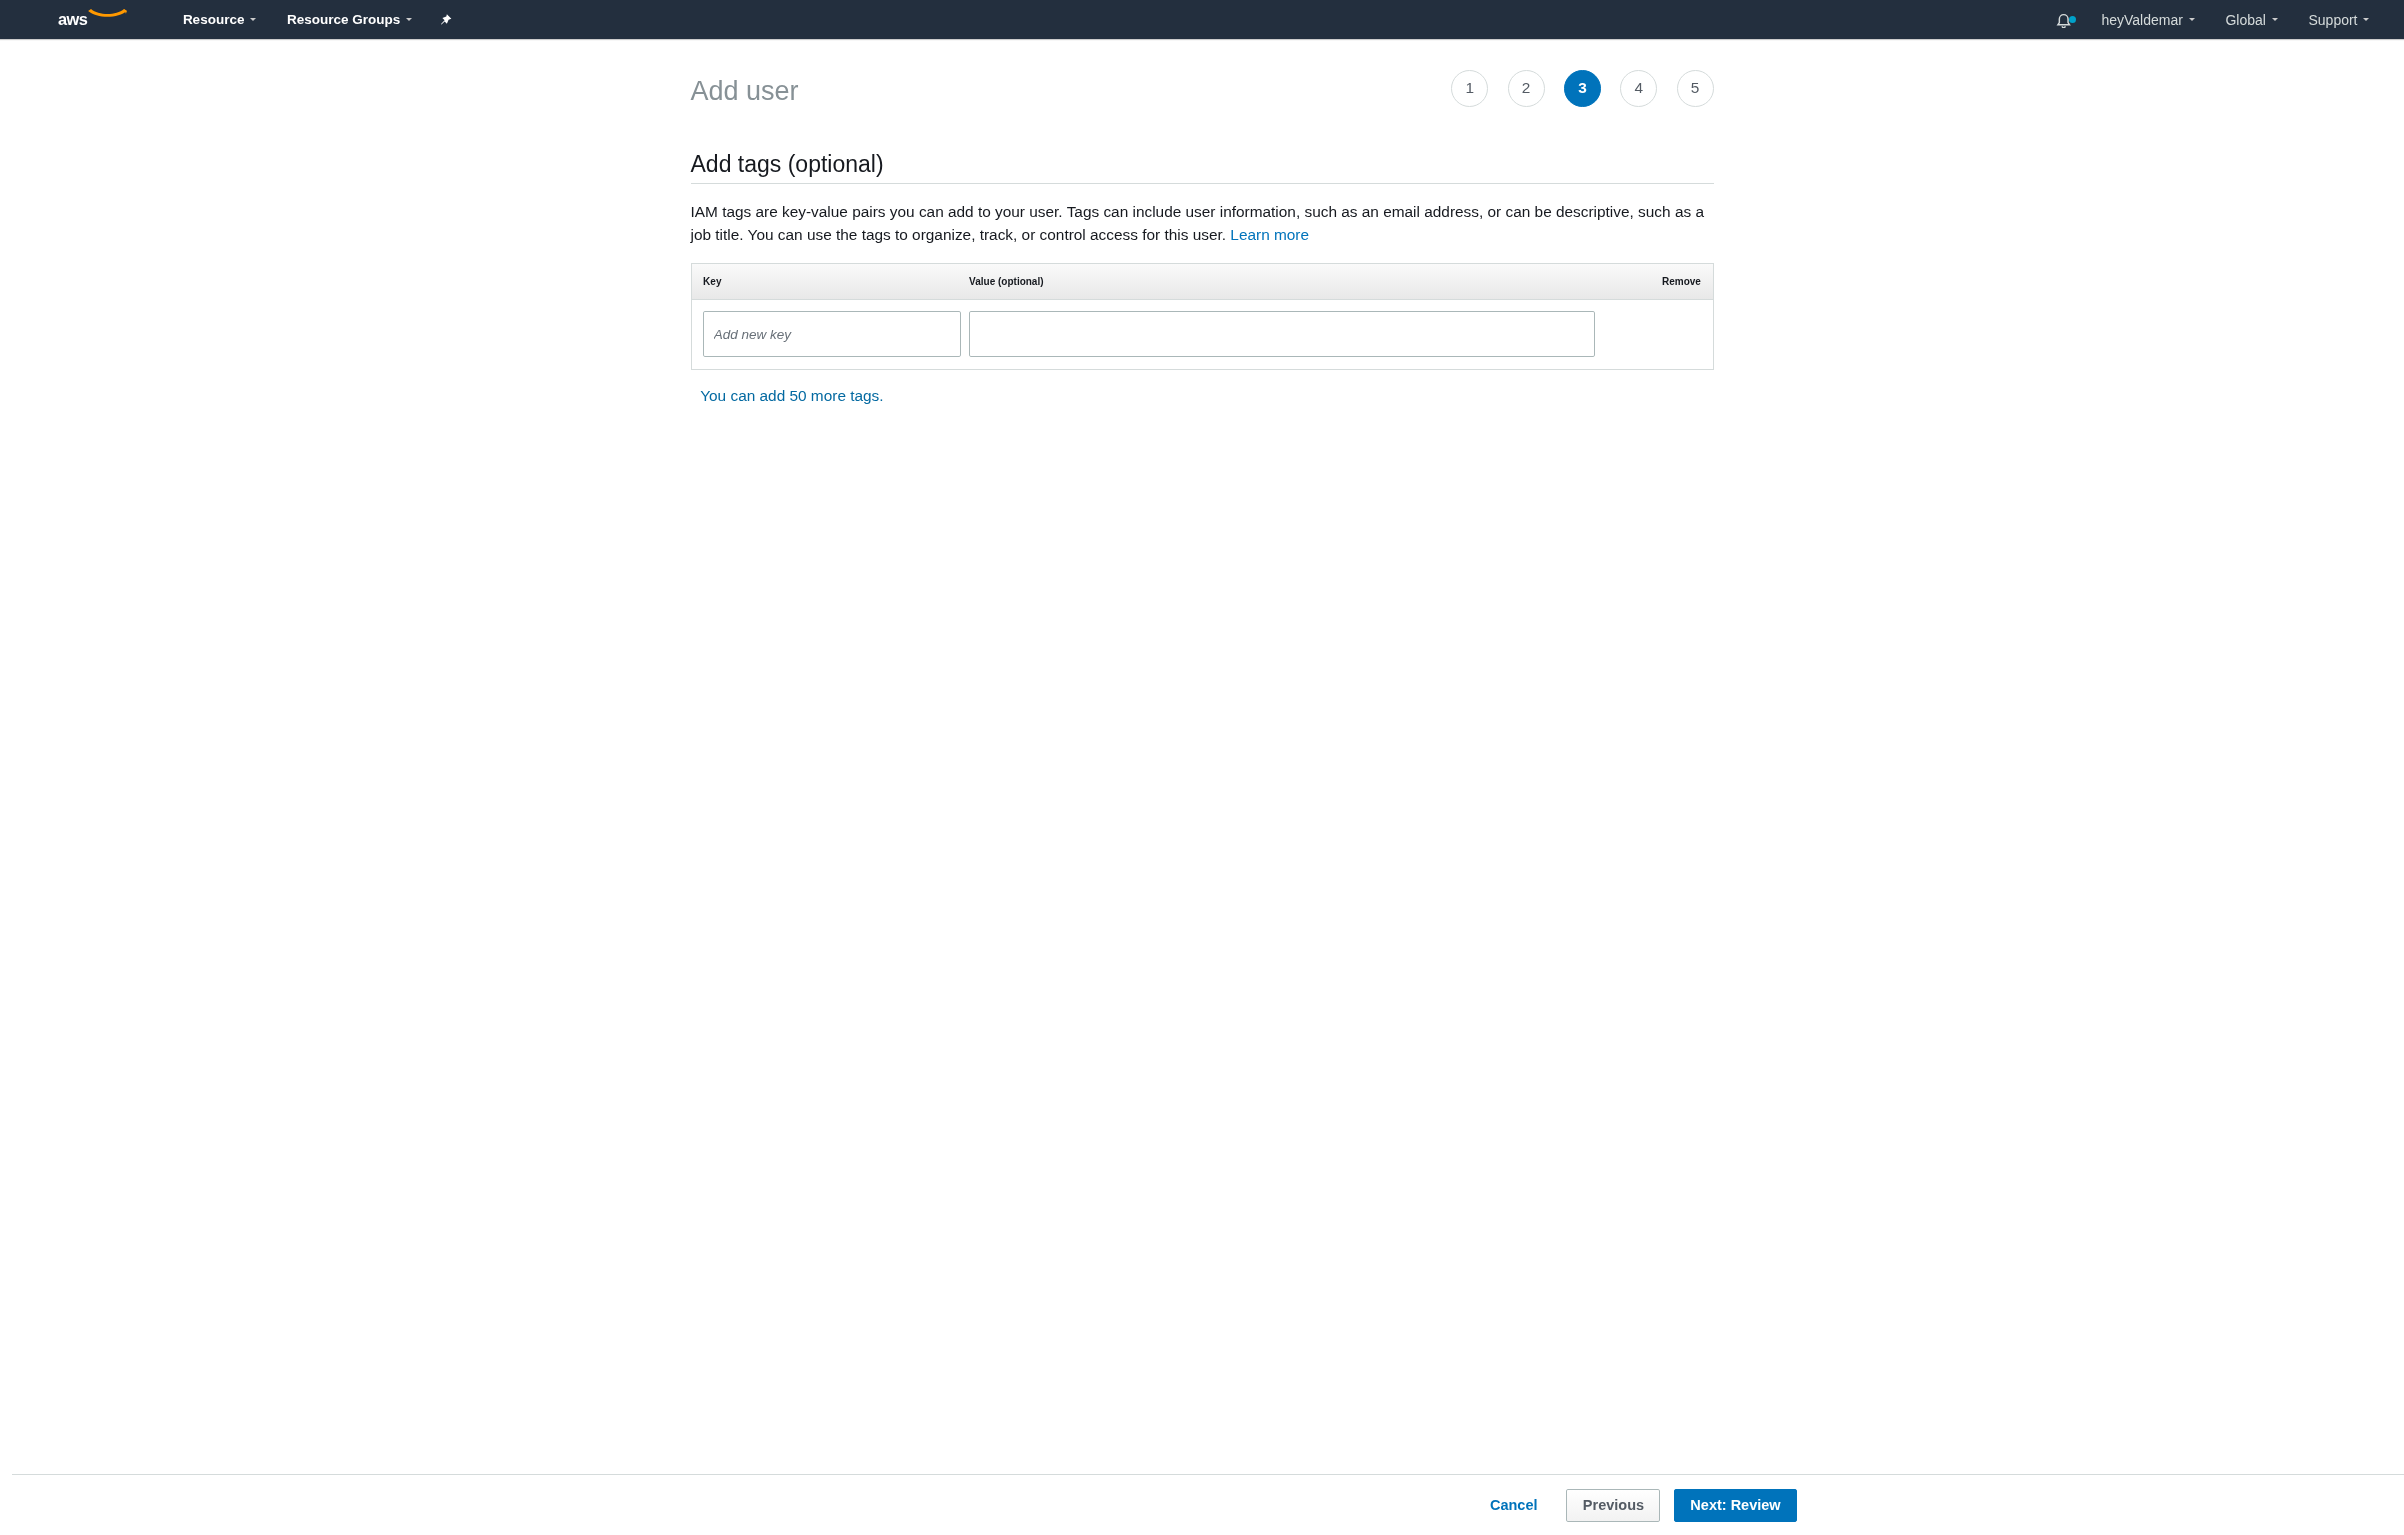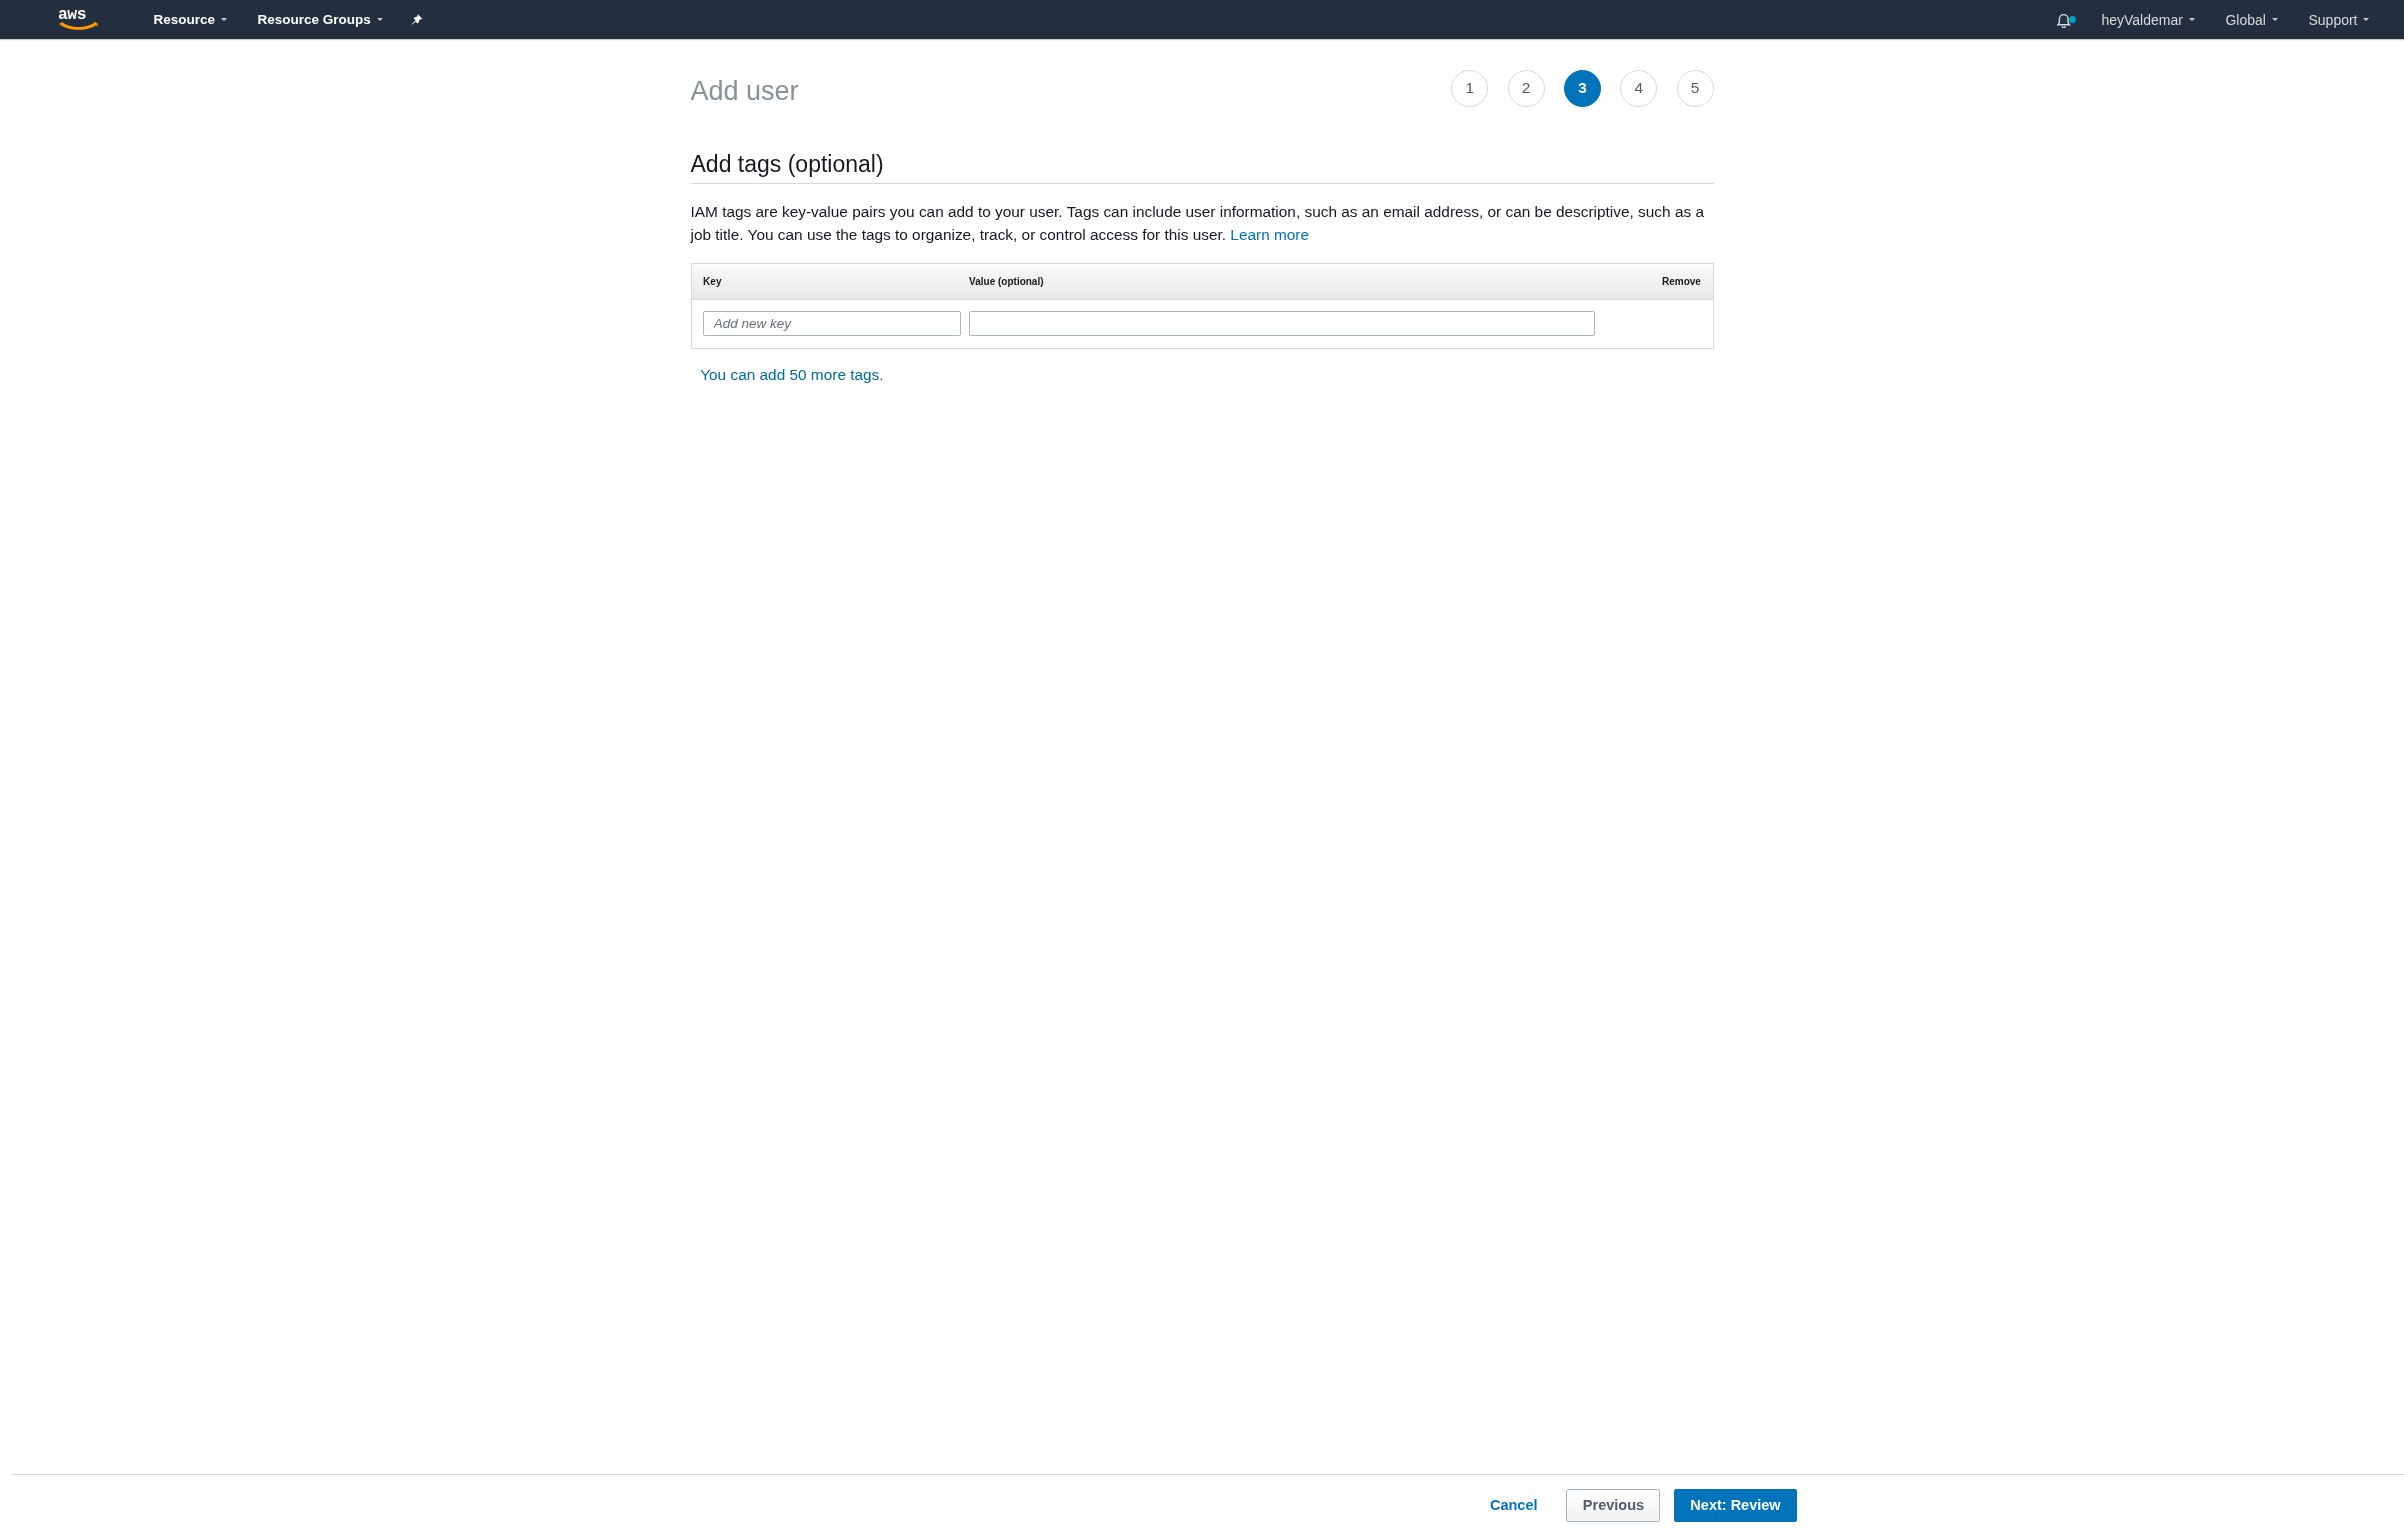--- a/index.html
+++ b/index.html
@@ -13,22 +13,22 @@
   .topnav {
     background: #232f3e;
     height: 39px;
     display: flex;
     align-items: center;
     padding: 0 19.3px 0 58px;
     color: #fff;
     box-shadow: 0 1px 1px rgba(0,0,0,0.2);
   }
   .logo {
-    display: flex; flex-direction: column; align-items: flex-start;
-    margin-right: 39px; cursor: pointer; font-family: Liberation Mono, monospace;
+    display: flex; flex-direction: row; align-items: flex-start;
+    margin-right: 39px; cursor: pointer;
   }
   .logo .aws-text { font-weight: 700; font-size: 16.4px; letter-spacing: -0.5px; line-height: 1; }
   .logo .swoosh { margin-top: -1.9px; }
   .nav-item {
     display: flex; align-items: center; gap: 5.8px;
     font-weight: 700; font-size: 13.5px;
     cursor: pointer; padding: 0 15.4px; height: 100%;
   }
   .nav-item.light { color: #d5dbdb; font-weight: 400; font-size: 14px; }
   .caret-down {
@@ -92,21 +92,21 @@
     font-weight:700; font-size:10px; color:#16191f;
   }
   .col-key { width: 266px; padding: 11.6px 11.6px; }
   .col-value { flex:1; padding: 11.6px 11.6px; }
   .col-remove { width: 106px; padding: 11.6px 11.6px; text-align:right; }
   .tag-row {
     display:flex; padding: 7.7px 7.7px; border-bottom:1px solid #d5dbdb; background:#fff;
   }
   .tag-row:last-child { border-bottom:0; }
   .tag-row input {
-    height: 25px; border:1px solid #aab7b8; border-radius:1.9px;
+    height: 46px; border:1px solid #aab7b8; border-radius:1.9px;
     padding: 3.9px 9.7px; font-size:13.5px; font-style: italic; color:#555;
     width:100%;
   }
   .tag-row input::placeholder { color:#687078; font-style: italic; }
   .tag-row .col-key { width:266px; padding: 3.9px 3.9px; }
   .tag-row .col-value { flex:1; padding:3.9px 3.9px; max-width:657px; }
   .tag-row .col-remove { width:106px; }
   .tags-left {
     font-size:15.4px; color:#0369a1; margin-top: 17.4px; padding-left:9.7px;
   }

